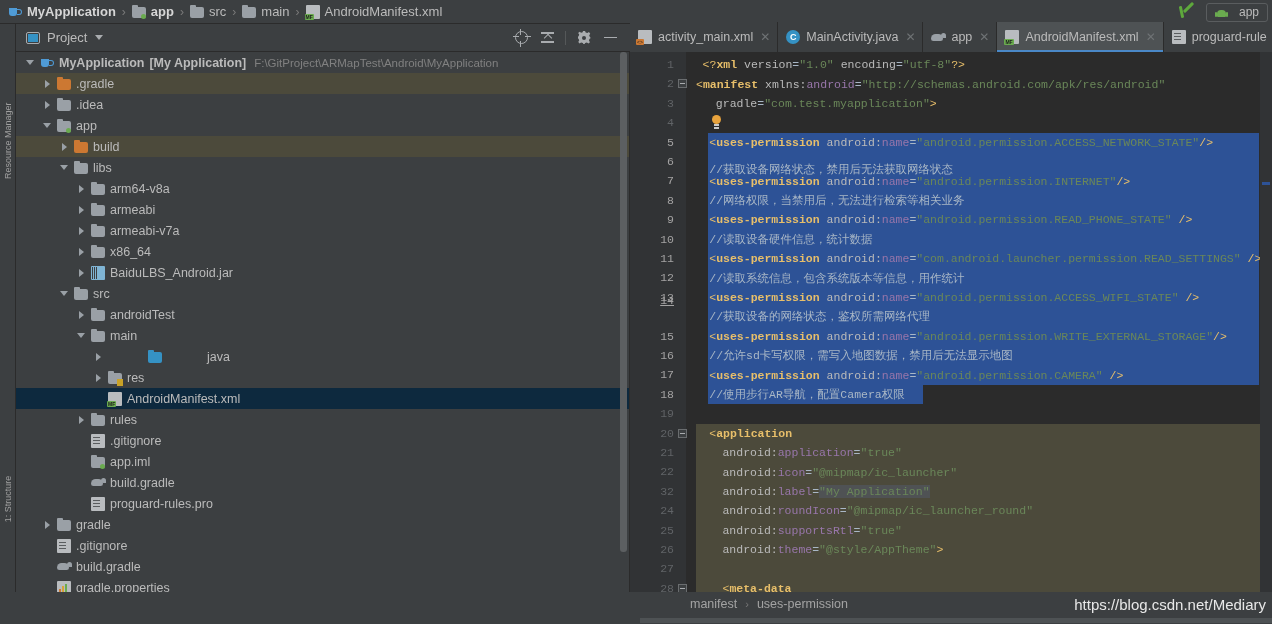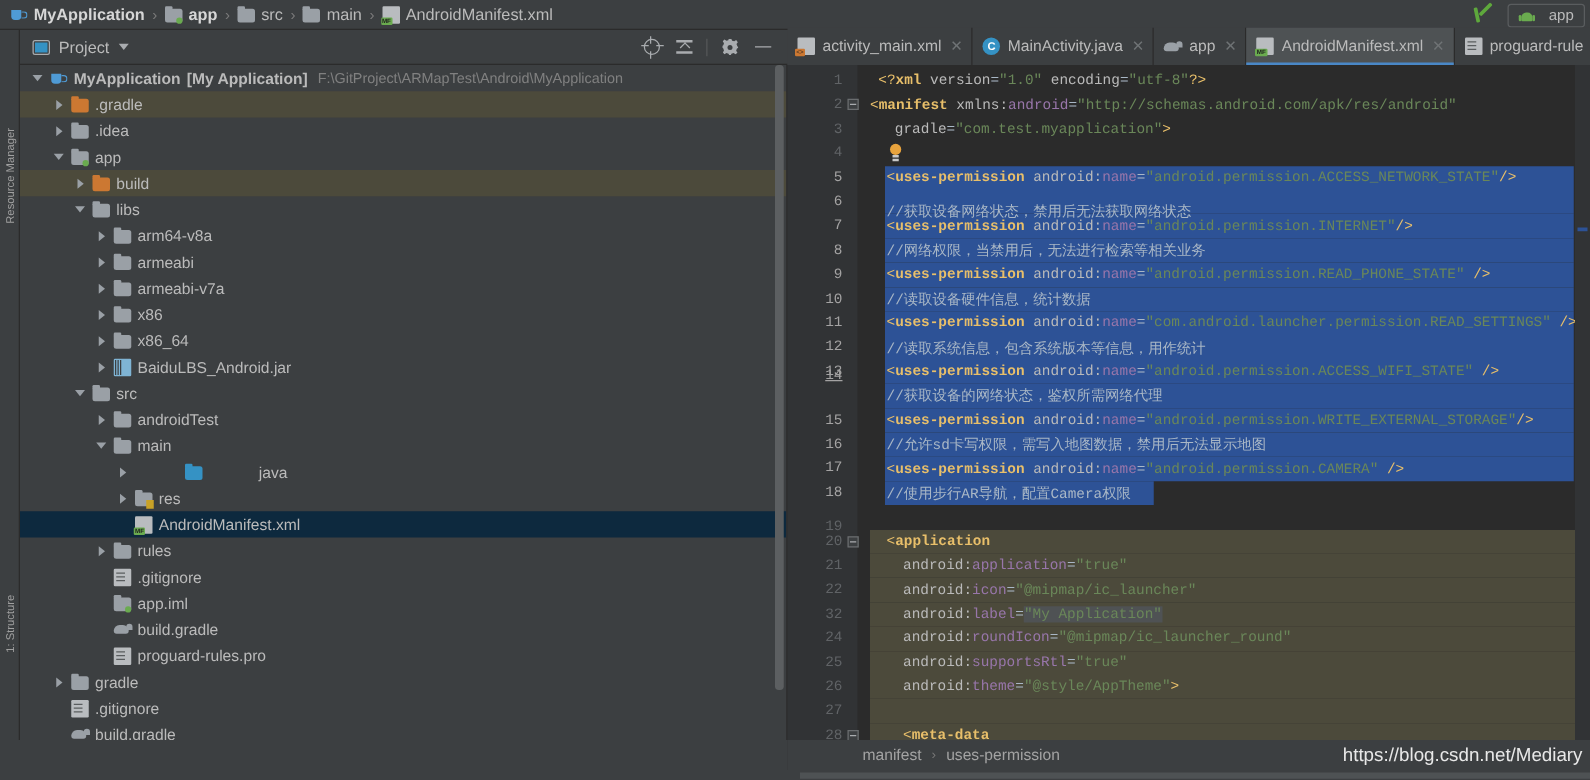--- a/index.html
+++ b/index.html
@@ -329,25 +329,20 @@
           <span class="rlabel">armeabi</span>
         </div>
         <div class="row" style="padding-left: 59px;">
           <span class="arrow r"></span>
           <span class="ci ic-folder" style="margin-left: 3px;"></span>
           <span class="rlabel">armeabi-v7a</span>
         </div>
         <div class="row" style="padding-left: 59px;">
           <span class="arrow r"></span>
           <span class="ci ic-folder" style="margin-left: 3px;"></span>
-          <span class="rlabel">x86</span>
-        </div>
-        <div class="row" style="padding-left: 59px;">
-          <span class="arrow r"></span>
-          <span class="ci ic-folder" style="margin-left: 3px;"></span>
           <span class="rlabel">x86_64</span>
         </div>
         <div class="row" style="padding-left: 59px;">
           <span class="arrow r"></span>
           <span class="ci ic-jar" style="margin-left: 3px;"></span>
           <span class="rlabel">BaiduLBS_Android.jar</span>
         </div>
         <div class="row" style="padding-left: 42px;">
           <span class="arrow d"></span>
           <span class="ci ic-folder" style="margin-left: 3px;"></span>
@@ -470,21 +465,21 @@
         <div class="lnum cur" style="top: 158.2px;">9</div>
         <div class="lnum cur" style="top: 177.6px;">10</div>
         <div class="lnum cur" style="top: 197px;">11</div>
         <div class="lnum cur" style="top: 216.4px;">12</div>
         <div class="lnum cur" style="top: 235.8px;">13</div>
         <div class="lnum cur" style="top: 239px; text-decoration: underline;">14</div>
         <div class="lnum cur" style="top: 274.6px;">15</div>
         <div class="lnum cur" style="top: 294px;">16</div>
         <div class="lnum cur" style="top: 313.4px;">17</div>
         <div class="lnum cur" style="top: 332.8px;">18</div>
-        <div class="lnum" style="top: 352.2px; margin-top: 8px;">19</div>
+        <div class="lnum" style="top: 352.2px;">19</div>
         <div class="lnum" style="top: 371.6px;">20</div>
         <div class="lnum" style="top: 391px;">21</div>
         <div class="lnum" style="top: 410.4px;">22</div>
         <div class="lnum" style="top: 429.8px;">32</div>
         <div class="lnum" style="top: 449.2px;">24</div>
         <div class="lnum" style="top: 468.6px;">25</div>
         <div class="lnum" style="top: 488px;">26</div>
         <div class="lnum" style="top: 507.4px;">27</div>
         <div class="lnum" style="top: 526.8px;">28</div>
       </div>

